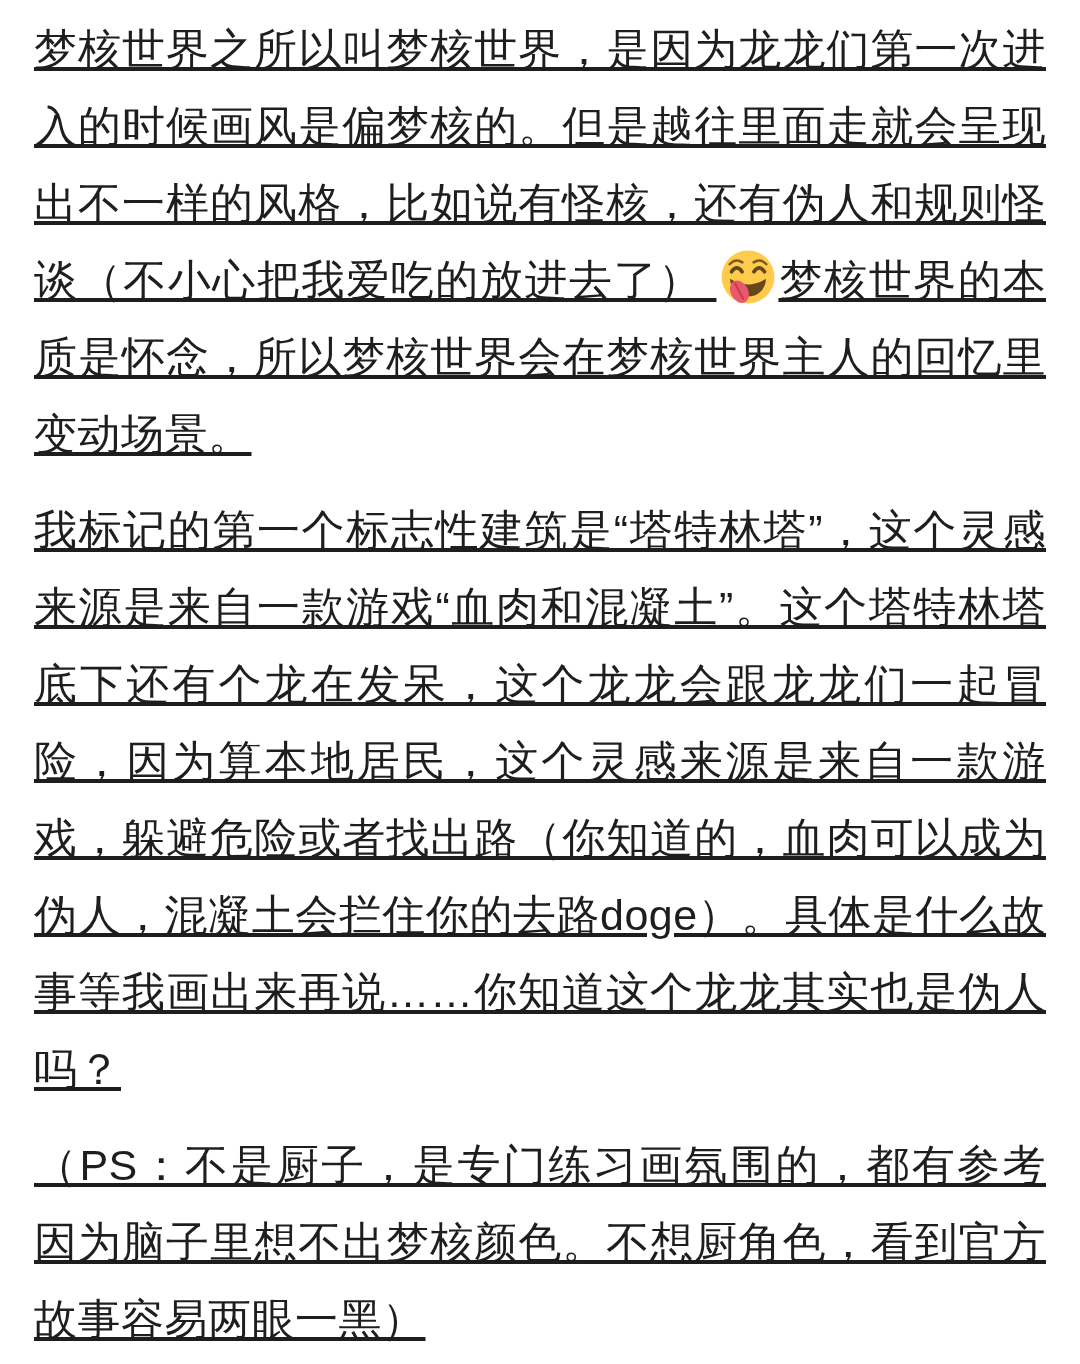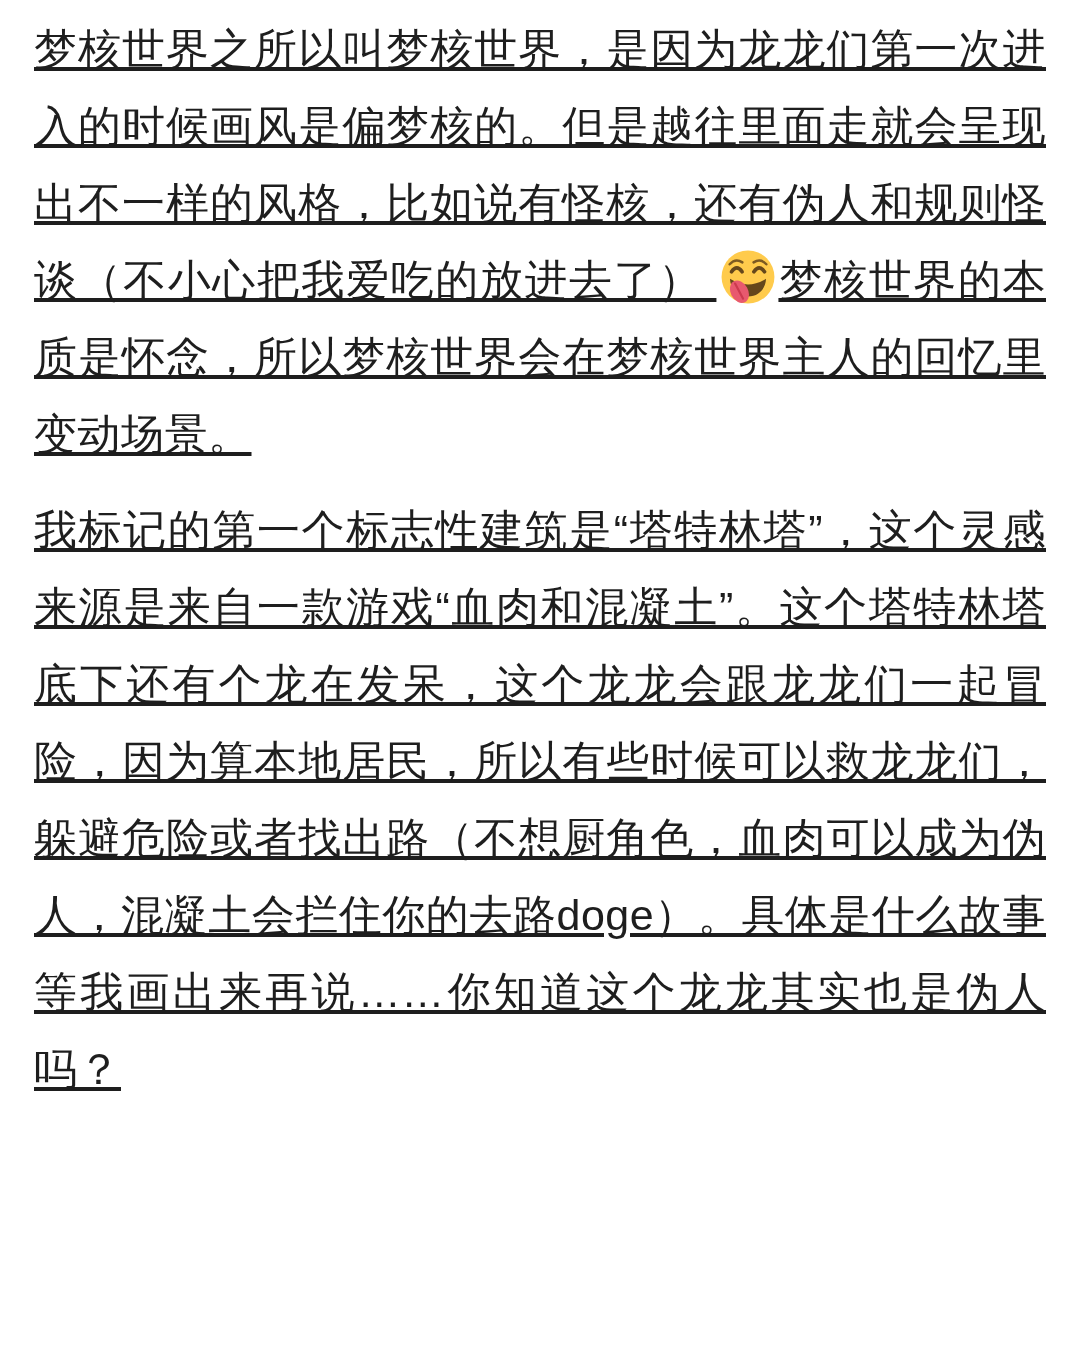--- a/index.html
+++ b/index.html
@@ -54,16 +54,17 @@
         <path d="M21.6 8.6 Q26 5.6 29.8 9.8" stroke="#65471B" stroke-width="1.6" fill="none" stroke-linecap="round" opacity="0.85"></path>
         <path d="M7.4 14.6 Q10.8 9.8 14.2 14.6" stroke="#65471B" stroke-width="2.4" fill="none" stroke-linecap="round"></path>
         <path d="M21.8 14.6 Q25.2 9.8 28.6 14.6" stroke="#65471B" stroke-width="2.4" fill="none" stroke-linecap="round"></path>
         <path d="M18 30.5 C10.5 30.5 6.6 24.8 6.4 19.2 Q18 26.4 29.6 19.2 C29.4 24.8 25.5 30.5 18 30.5 Z" fill="#65471B"></path>
         <g transform="rotate(-28 12.5 27.5)">
           <ellipse cx="12.5" cy="27.5" rx="5.6" ry="7.6" fill="#E8596E"></ellipse>
           <path d="M12.5 21.5 L12.5 32.5" stroke="#CC3A4E" stroke-width="1.4" stroke-linecap="round"></path>
         </g>
       </svg></span><span>梦核世界的本质是怀念，所以梦核世界会在梦核世界主人的回忆里变动场景。</span></p>
 
-  <p><span>我标记的第一个标志性建筑是“塔特林塔”，这个灵感来源是来自一款游戏“血肉和混凝土”。这个塔特林塔底下还有个龙在发呆，这个龙龙会跟龙龙们一起冒险，因为算本地居民，所以有些时候可以救龙龙们，躲避危险或者找出路（不想厨角色，血肉可以成为伪人，混凝土会拦住你的去路doge）。具体是什么故事等我画出来再说……你知道这个龙龙其实也是伪人吗？</span></p>
+  <p><span>我标记的第一个标志性建筑是“塔特林塔”，这个灵感来源是来自一款游戏“血肉和混凝土”。这个塔特林塔底下还有个龙在发呆，这个龙龙会跟龙龙们一起冒险，因为算本地居民，这个灵感来源是来自一款游戏，躲避危险或者找出路（你知道的，血肉可以成为伪人，混凝土会拦住你的去路doge）。具体是什么故事等我画出来再说……你知道这个龙龙其实也是伪人吗？</span></p>
 
+  <p><span>（PS：不是厨子，是专门练习画氛围的，都有参考因为脑子里想不出梦核颜色。不想厨角色，看到官方故事容易两眼一黑）</span></p>
 
 </div>
 
 </body></html>

